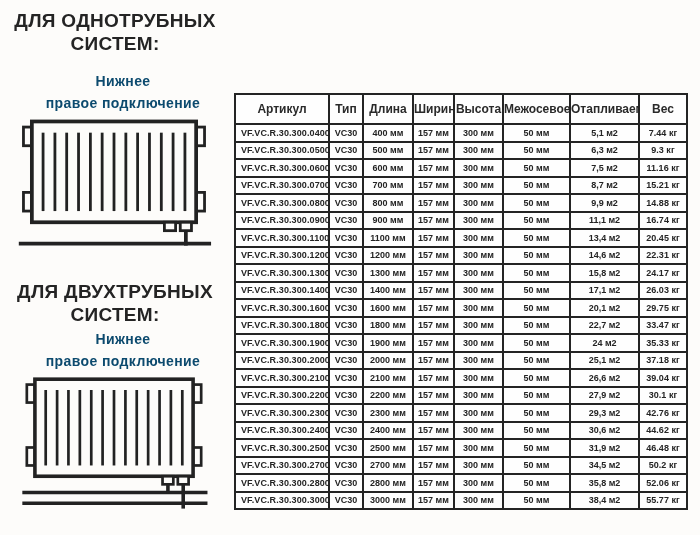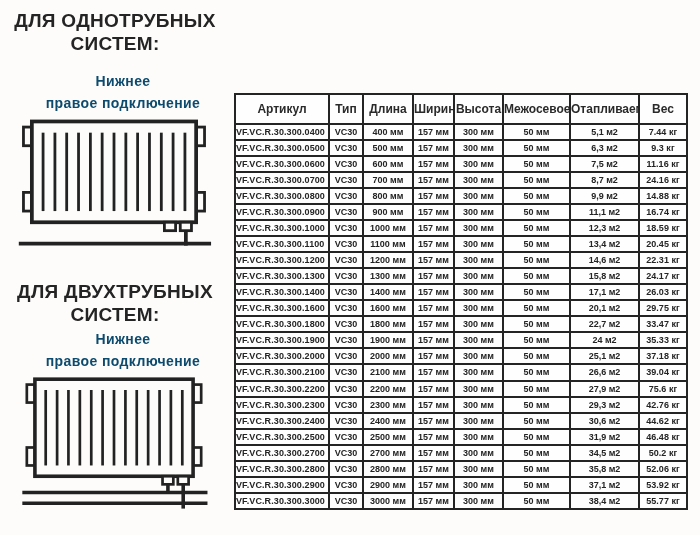--- a/index.html
+++ b/index.html
@@ -48,21 +48,21 @@
     border: 2px solid #242424;
     font-weight: 700;
     text-align: center;
     vertical-align: middle;
     padding: 0;
     overflow: hidden;
     white-space: nowrap;
   }
   table.spec th { font-size: 12px; line-height: 11px; height: 30px; color: #2a2a2a; }
   table.spec td { font-size: 9px; height: 14.3px; color: #242424; }
-  table.spec td.col-article { text-align: left; letter-spacing: 0.1px; }
+  table.spec td.col-article { text-align: left; padding-left: 5px; letter-spacing: 0.1px; }
   col.c0 { width: 94px; } col.c1 { width: 34px; } col.c2 { width: 50px; }
   col.c3 { width: 41px; } col.c4 { width: 49px; } col.c5 { width: 67px; }
   col.c6 { width: 69px; } col.c7 { width: 48px; }
 </style>
 </head>
 <body>
 
 <div class="page">
 
   <div class="left-panel">
@@ -214,21 +214,21 @@
             <td>11.16 кг</td>
           </tr>
           <tr>
             <td class="col-article">VF.VC.R.30.300.0700</td>
             <td>VC30</td>
             <td>700 мм</td>
             <td>157 мм</td>
             <td>300 мм</td>
             <td>50 мм</td>
             <td>8,7 м2</td>
-            <td>24.16 кг</td>
+            <td>15.21 кг</td>
           </tr>
           <tr>
             <td class="col-article">VF.VC.R.30.300.0800</td>
             <td>VC30</td>
             <td>800 мм</td>
             <td>157 мм</td>
             <td>300 мм</td>
             <td>50 мм</td>
             <td>9,9 м2</td>
             <td>14.88 кг</td>
@@ -237,30 +237,20 @@
             <td class="col-article">VF.VC.R.30.300.0900</td>
             <td>VC30</td>
             <td>900 мм</td>
             <td>157 мм</td>
             <td>300 мм</td>
             <td>50 мм</td>
             <td>11,1 м2</td>
             <td>16.74 кг</td>
           </tr>
           <tr>
-            <td class="col-article">VF.VC.R.30.300.1000</td>
-            <td>VC30</td>
-            <td>1000 мм</td>
-            <td>157 мм</td>
-            <td>300 мм</td>
-            <td>50 мм</td>
-            <td>12,3 м2</td>
-            <td>18.59 кг</td>
-          </tr>
-          <tr>
             <td class="col-article">VF.VC.R.30.300.1100</td>
             <td>VC30</td>
             <td>1100 мм</td>
             <td>157 мм</td>
             <td>300 мм</td>
             <td>50 мм</td>
             <td>13,4 м2</td>
             <td>20.45 кг</td>
           </tr>
           <tr>
@@ -344,21 +334,21 @@
             <td>39.04 кг</td>
           </tr>
           <tr>
             <td class="col-article">VF.VC.R.30.300.2200</td>
             <td>VC30</td>
             <td>2200 мм</td>
             <td>157 мм</td>
             <td>300 мм</td>
             <td>50 мм</td>
             <td>27,9 м2</td>
-            <td>75.6 кг</td>
+            <td>30.1 кг</td>
           </tr>
           <tr>
             <td class="col-article">VF.VC.R.30.300.2300</td>
             <td>VC30</td>
             <td>2300 мм</td>
             <td>157 мм</td>
             <td>300 мм</td>
             <td>50 мм</td>
             <td>29,3 м2</td>
             <td>42.76 кг</td>
@@ -395,30 +385,20 @@
           </tr>
           <tr>
             <td class="col-article">VF.VC.R.30.300.2800</td>
             <td>VC30</td>
             <td>2800 мм</td>
             <td>157 мм</td>
             <td>300 мм</td>
             <td>50 мм</td>
             <td>35,8 м2</td>
             <td>52.06 кг</td>
-          </tr>
-          <tr>
-            <td class="col-article">VF.VC.R.30.300.2900</td>
-            <td>VC30</td>
-            <td>2900 мм</td>
-            <td>157 мм</td>
-            <td>300 мм</td>
-            <td>50 мм</td>
-            <td>37,1 м2</td>
-            <td>53.92 кг</td>
           </tr>
           <tr>
             <td class="col-article">VF.VC.R.30.300.3000</td>
             <td>VC30</td>
             <td>3000 мм</td>
             <td>157 мм</td>
             <td>300 мм</td>
             <td>50 мм</td>
             <td>38,4 м2</td>
             <td>55.77 кг</td>

